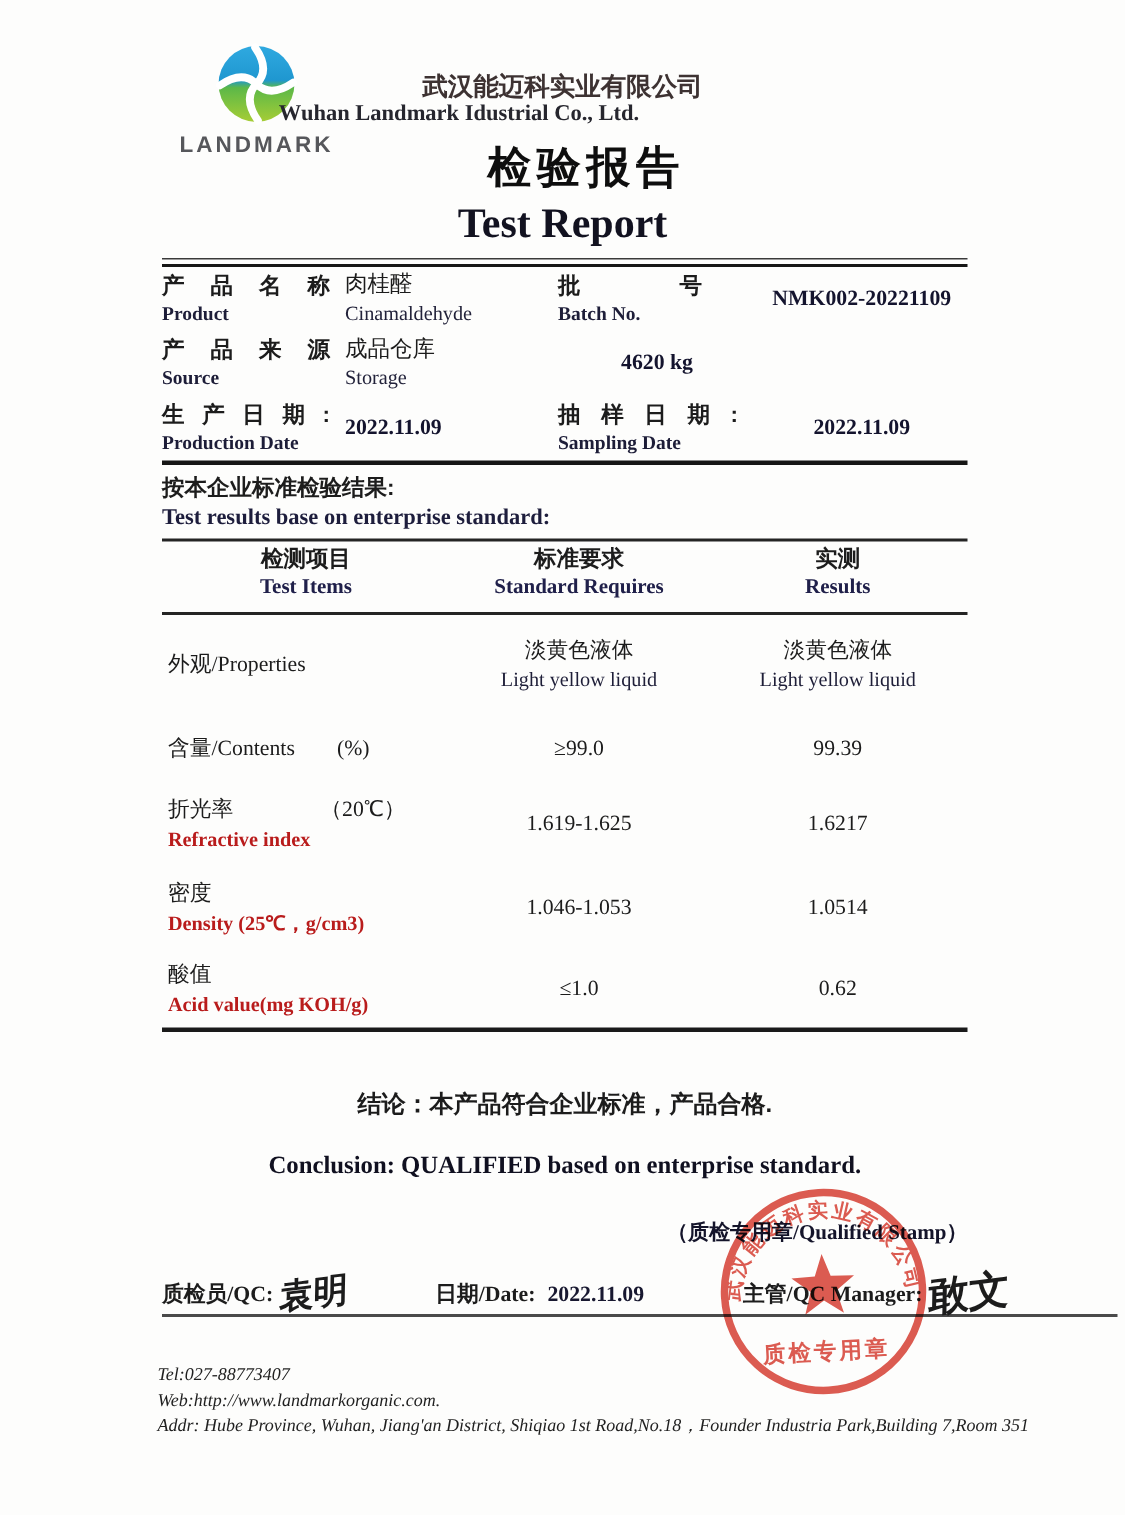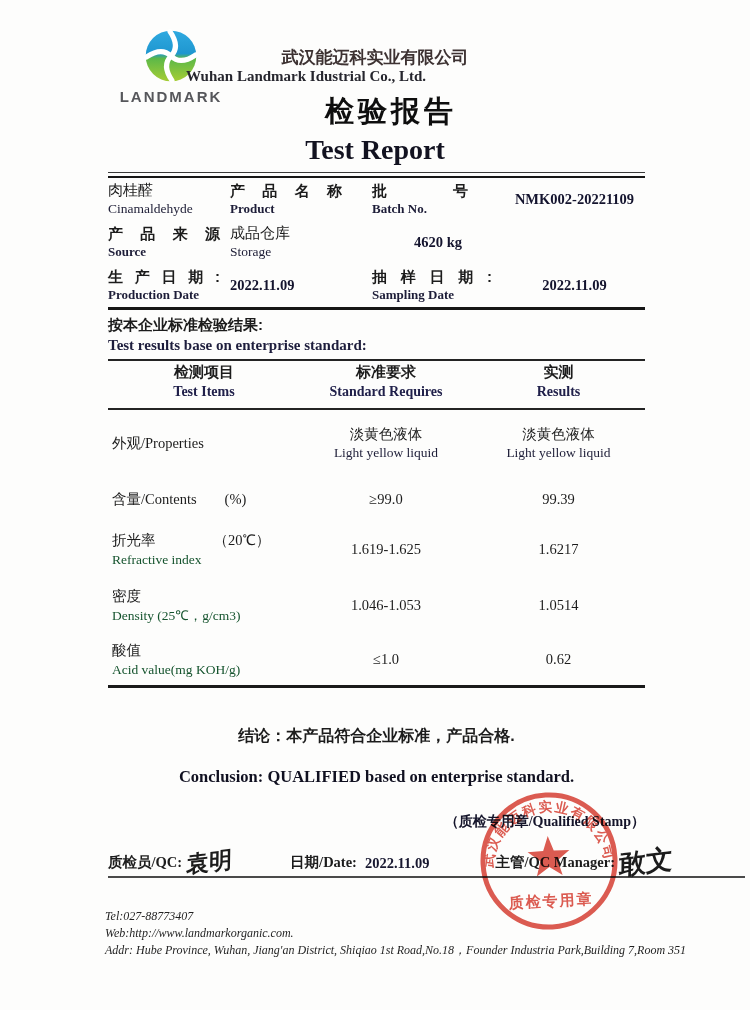--- a/index.html
+++ b/index.html
@@ -47,21 +47,21 @@
   .section-note .en{font-weight:bold;font-size:15px;color:#1d1d3c;margin-top:2px;}
 
   
   .rgrid{display:grid;grid-template-columns:192px 172px 1fr;}
   .rhead{padding:2px 0 8px 0;}
   .rhead .hc{text-align:center;}
   .rhead .cn{font-weight:bold;font-size:15px;font-family:"Liberation Sans",sans-serif;}
   .rhead .en{font-weight:bold;font-size:14px;color:#20204a;margin-top:2px;}
   .rrow{align-items:center;}
   .rrow .item{font-size:14.5px;line-height:1.35;padding-left:4px;}
-  .rrow .item .en{font-size:13.5px;color:#14532d;}
+  .rrow .item .en{font-size:13.5px;color:#b91c1c;font-weight:bold;}
   .rrow .mid,.rrow .res{text-align:center;font-size:14.5px;line-height:1.35;}
   .rrow .mid .en,.rrow .res .en{font-size:13.5px;color:#1e1e38;}
   .suffix{margin-left:28px;}
   .suffix2{margin-left:58px;margin-top:16px;}
 
   
   .concl-cn{margin-top:38px;text-align:center;font-weight:bold;font-size:16px;
             font-family:"Liberation Sans",sans-serif;}
   .concl-en{margin-top:20px;text-align:center;font-weight:bold;font-size:16.5px;color:#101020;}
 
@@ -116,26 +116,26 @@
   <div class="company-en">Wuhan Landmark Idustrial Co., Ltd.</div>
   <h1 class="title-cn">检验报告</h1>
   <h2 class="title-en">Test Report</h2>
 
   <div class="content">
 
     <div class="rule double"></div>
 
     <div class="info-row">
       <div class="cell">
+        <div class="cn"><span class="jl w112">产品名称</span></div>
+        <div class="en">Product</div>
+      </div>
+      <div class="cell">
         <div class="vcn">肉桂醛</div>
         <div class="ven">Cinamaldehyde</div>
-      </div>
-      <div class="cell">
-        <div class="cn"><span class="jl w112">产品名称</span></div>
-        <div class="en">Product</div>
       </div>
       <div class="cell">
         <div class="cn"><span class="jl w96">批号</span></div>
         <div class="en">Batch No.</div>
       </div>
       <div class="cell vcenter">NMK002-20221109</div>
     </div>
 
     <div class="info-row">
       <div class="cell">

